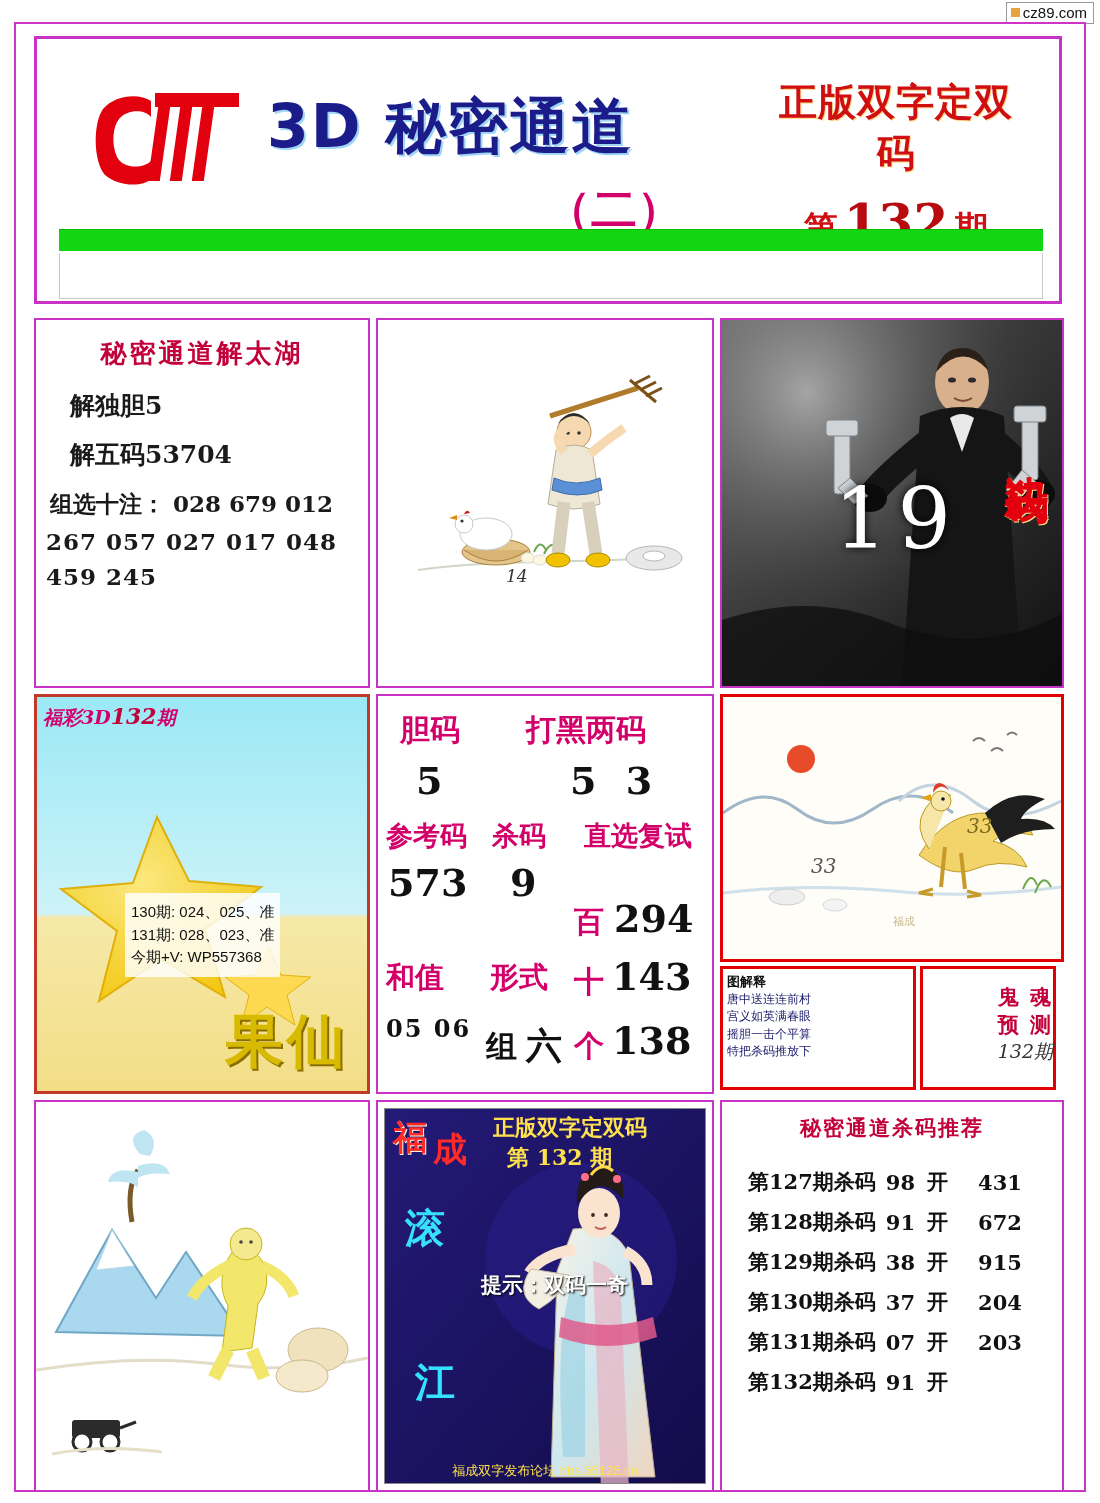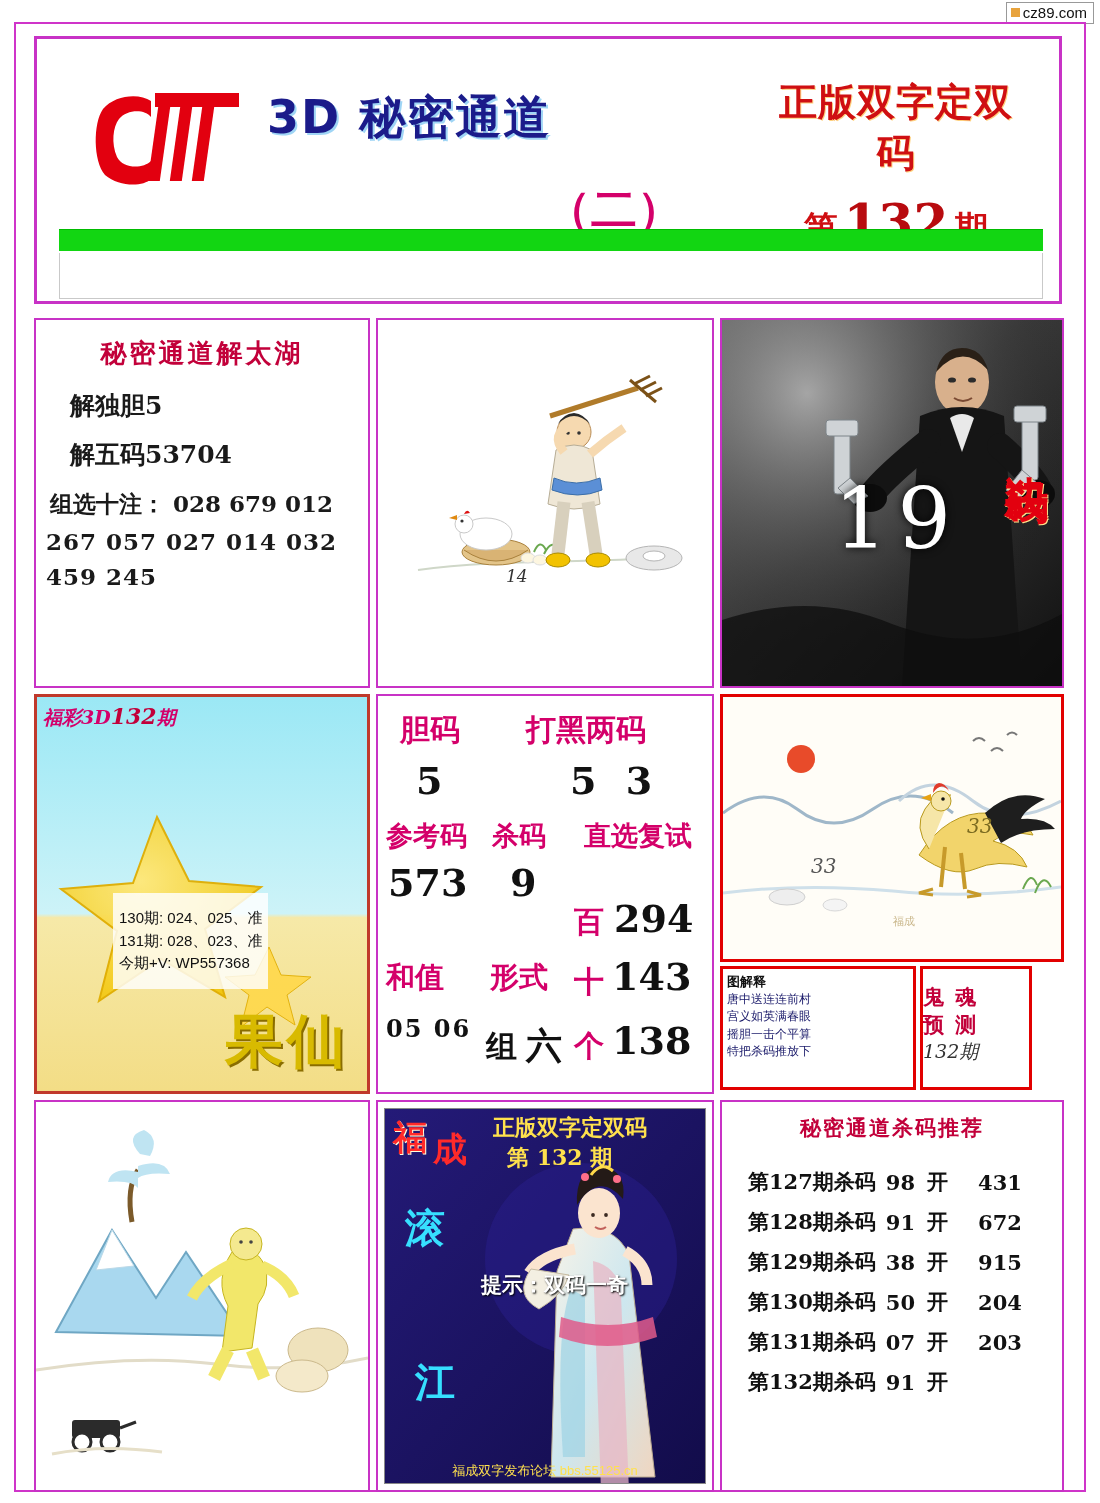--- a/index.html
+++ b/index.html
@@ -37,21 +37,21 @@
     background:#fff;
   }
   .logo {
     position:absolute; left:52px; top:48px; width:160px; height:110px;
   }
   .logo-svg { display:block; }
   .title-main {
     position:absolute; left:230px; top:48px;
     font-family:"DejaVu Sans", sans-serif;
     font-weight:bold;
-    font-size:46px;
+    font-size:60px;
     color:#1b1b8a;
     letter-spacing:2px;
     text-shadow:2px 2px 0 #9fd5f5;
     white-space:nowrap;
   }
   .title-sub {
     position:absolute; left:508px; top:140px;
     font-size:46px; color:#d4006a; font-weight:bold;
     font-family:"DejaVu Serif", serif;
   }
@@ -156,24 +156,24 @@
     background:#fff; margin-right:6px;
     position:relative; overflow:hidden;
   }
   .star-label {
     position:absolute; left:6px; top:6px;
     font-size:19px; color:#d4006a; font-weight:bold;
     font-family:"DejaVu Serif", serif; font-style:italic;
   }
   .star-label .iss { font-size:22px; color:#c2003a; }
   .star-note {
-    position:absolute; left:76px; top:196px;
+    position:absolute; left:88px; top:196px;
     background:rgba(255,255,255,0.82);
     font-size:15px; color:#111; line-height:1.5;
-    padding:14px 6px;
+    padding:8px 6px;
     font-family:"Liberation Sans", sans-serif;
   }
   .star-word {
     position:absolute; right:18px; bottom:10px;
     font-size:58px; font-weight:bold; color:#d8ba00;
     font-family:"DejaVu Serif", serif;
     text-shadow:2px 2px 0 #8a6d00;
     letter-spacing:4px;
   }
 
@@ -197,23 +197,23 @@
   .p-sub-row { display:flex; margin-top:4px; }
   .p-tujie {
     width:196px; height:124px;
     border:3px solid #e20000; background:#fff;
     margin-right:4px; position:relative; overflow:hidden;
     padding:4px;
   }
   .tujie-title { font-size:13px; color:#111; font-weight:bold; font-family:"DejaVu Serif", serif;}
   .tujie-poem { font-size:12px; color:#1a1a6a; line-height:1.45; font-family:"DejaVu Serif", serif; }
   .p-ghost {
-    width:112px; height:124px;
+    width:136px; height:124px;
     border:3px solid #e20000; background:#fff;
-    position:relative; text-align:left;
+    position:relative; text-align:right;
   }
   .ghost-t1 { font-size:21px; color:#c2003a; font-weight:bold; margin-top:14px; font-family:"DejaVu Serif", serif; letter-spacing:2px;}
   .ghost-t2 { font-size:21px; color:#c2003a; font-weight:bold; font-family:"DejaVu Serif", serif; letter-spacing:2px;}
   .ghost-iss { font-size:19px; color:#333; font-family:"DejaVu Serif", serif; font-style:italic;}
 
   
   .p-mountain {
     width:336px; height:392px;
     border:2px solid #c832c6;
     background:#fff; margin-right:6px;
@@ -335,21 +335,21 @@
 
   <div class="grid">
 
     <div class="row">
 
       <div class="cell p-taihu">
         <h3>秘密通道解太湖</h3>
         <div class="taihu-line">解独胆5</div>
         <div class="taihu-line">解五码53704</div>
         <div class="zx-head">组选十注： 028 679 012</div>
-        <div class="zx-line">267 057 027 014 032</div>
+        <div class="zx-line">267 057 027 017 048</div>
         <div class="zx-line">459 245</div>
       </div>
 
       <div class="cell p-farmer">
         <svg width="334" height="366" viewBox="0 0 334 366">
           <rect width="334" height="366" fill="#ffffff"></rect>
 
           <path d="M40,250 C120,238 230,244 300,236" stroke="#cfd7c8" fill="none" stroke-width="2"></path>
 
           <ellipse cx="118" cy="232" rx="34" ry="13" fill="#e3c489" stroke="#a9813c"></ellipse>
@@ -694,21 +694,21 @@
 
           <div class="kill-row">
             <span class="k-label">第129期杀码</span>
             <span class="k-kill">38</span>
             <span class="k-open">开</span>
             <span class="k-res">915</span>
           </div>
 
           <div class="kill-row">
             <span class="k-label">第130期杀码</span>
-            <span class="k-kill">50</span>
+            <span class="k-kill">37</span>
             <span class="k-open">开</span>
             <span class="k-res">204</span>
           </div>
 
           <div class="kill-row">
             <span class="k-label">第131期杀码</span>
             <span class="k-kill">07</span>
             <span class="k-open">开</span>
             <span class="k-res">203</span>
           </div>

